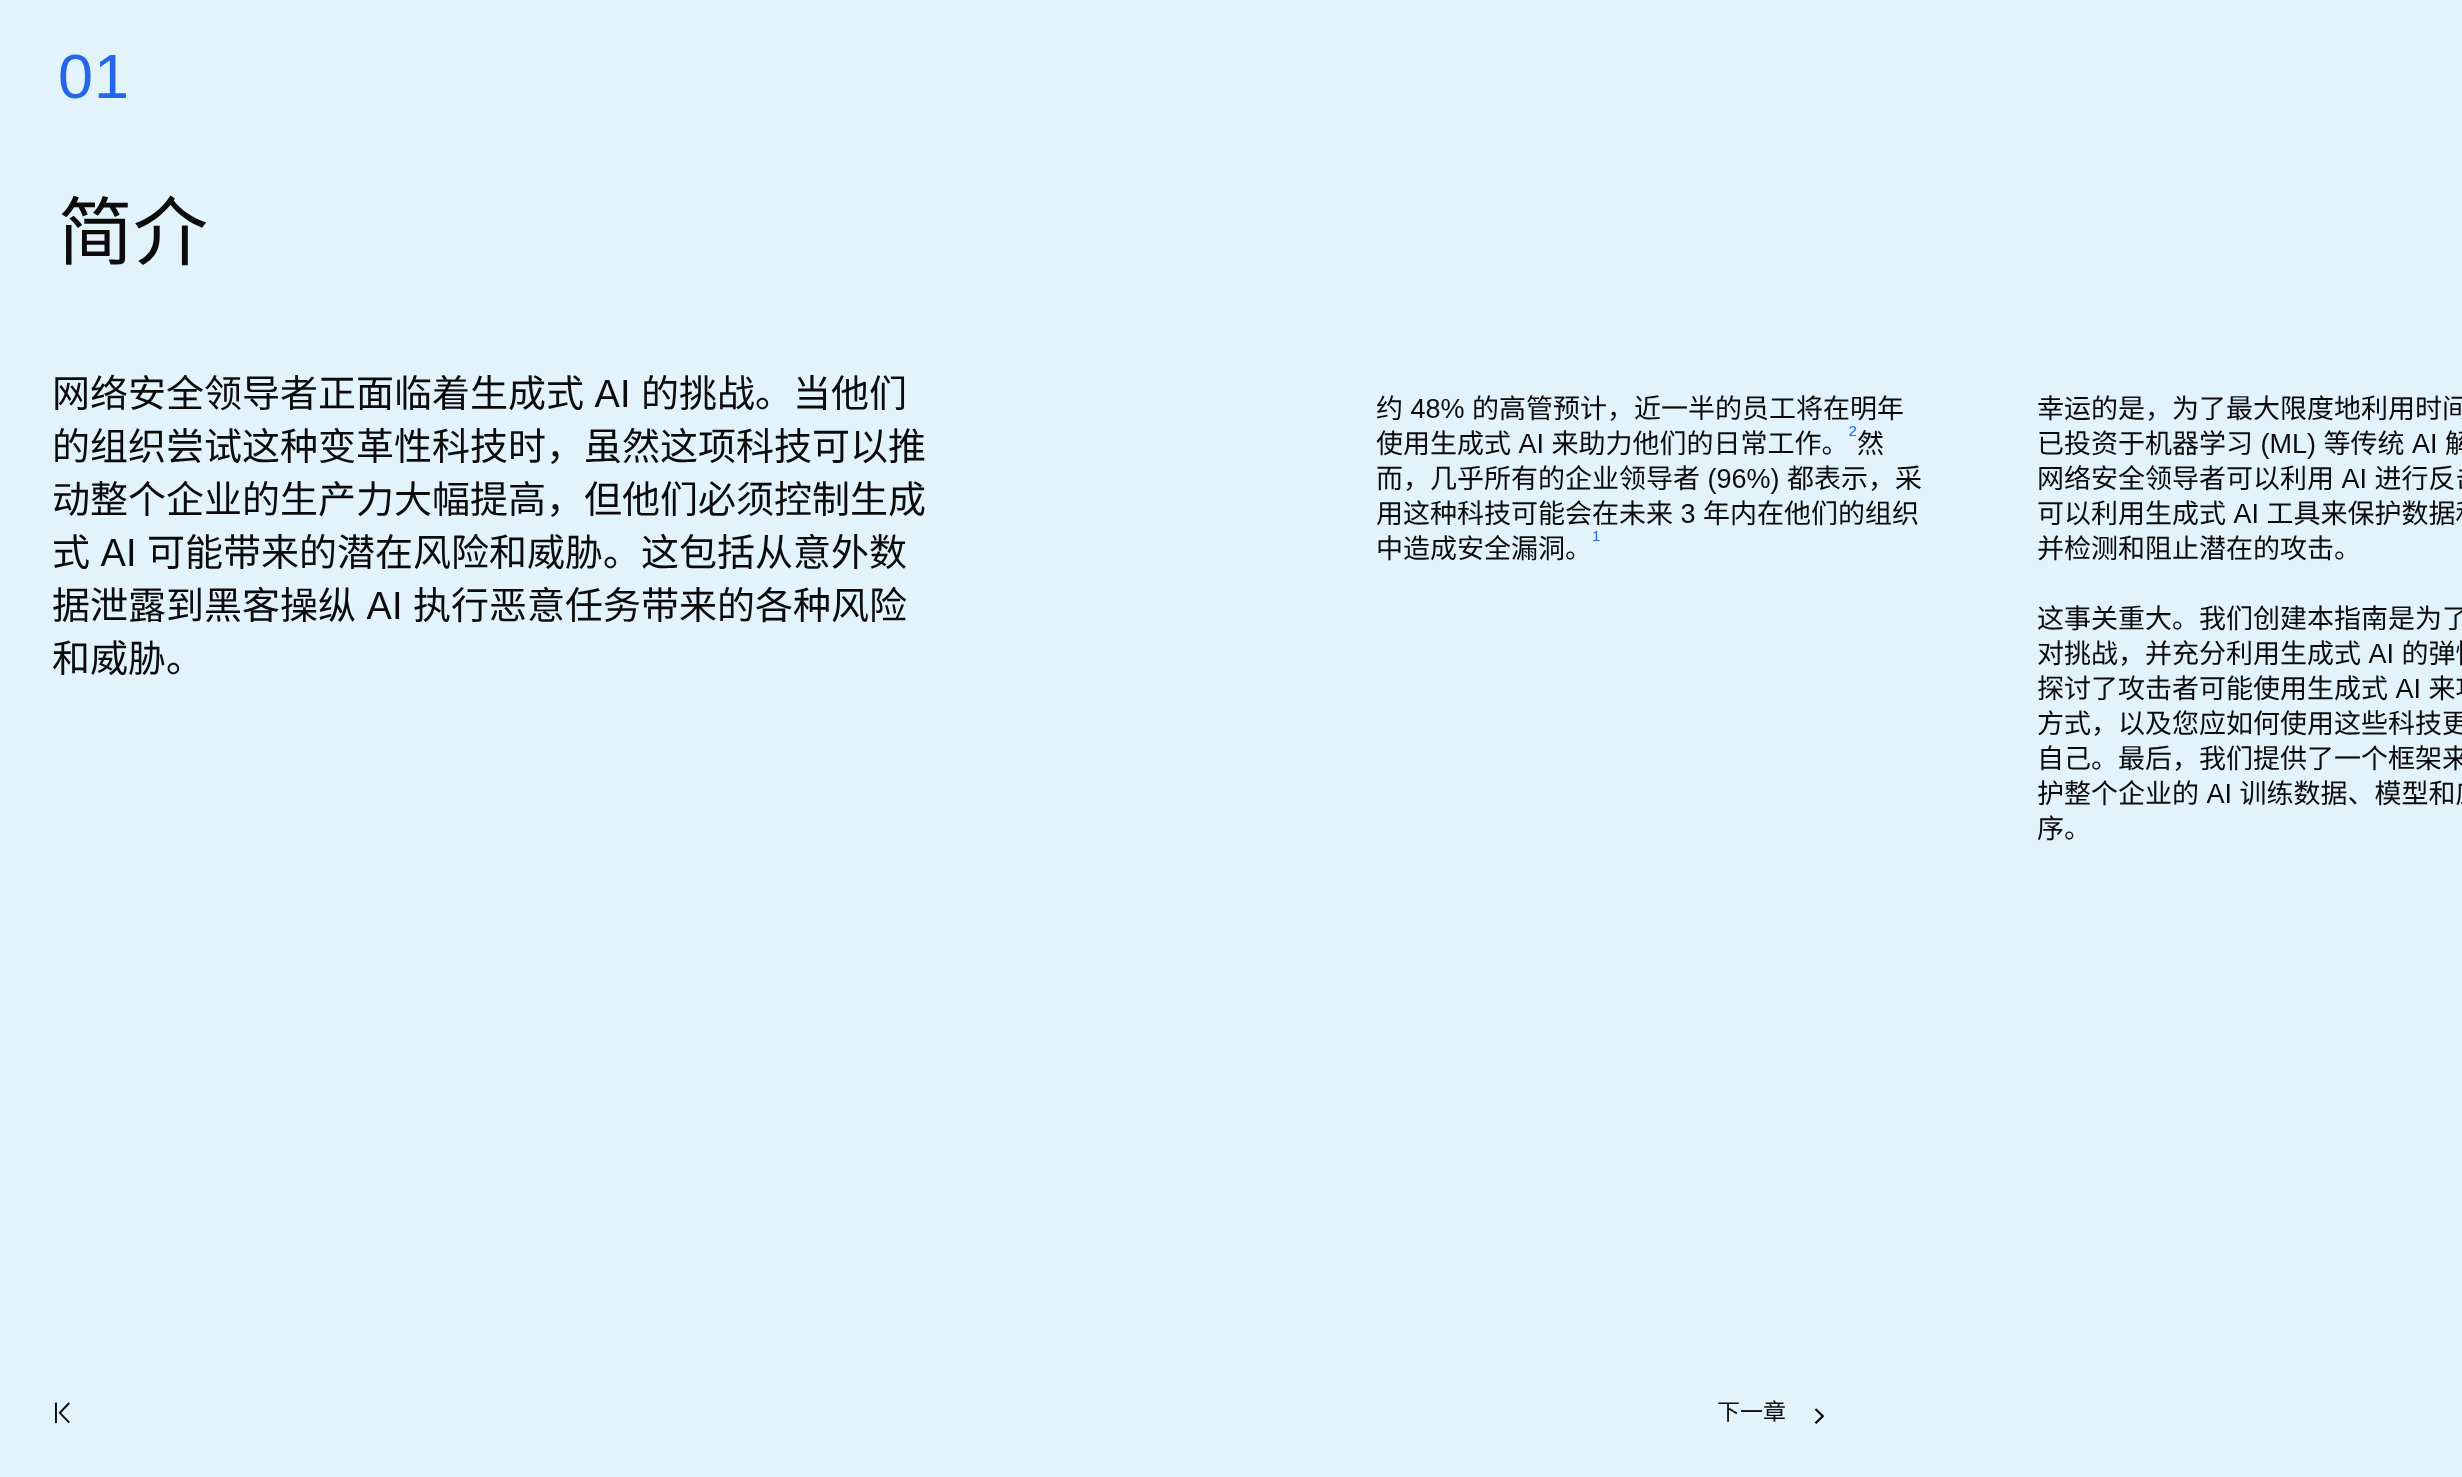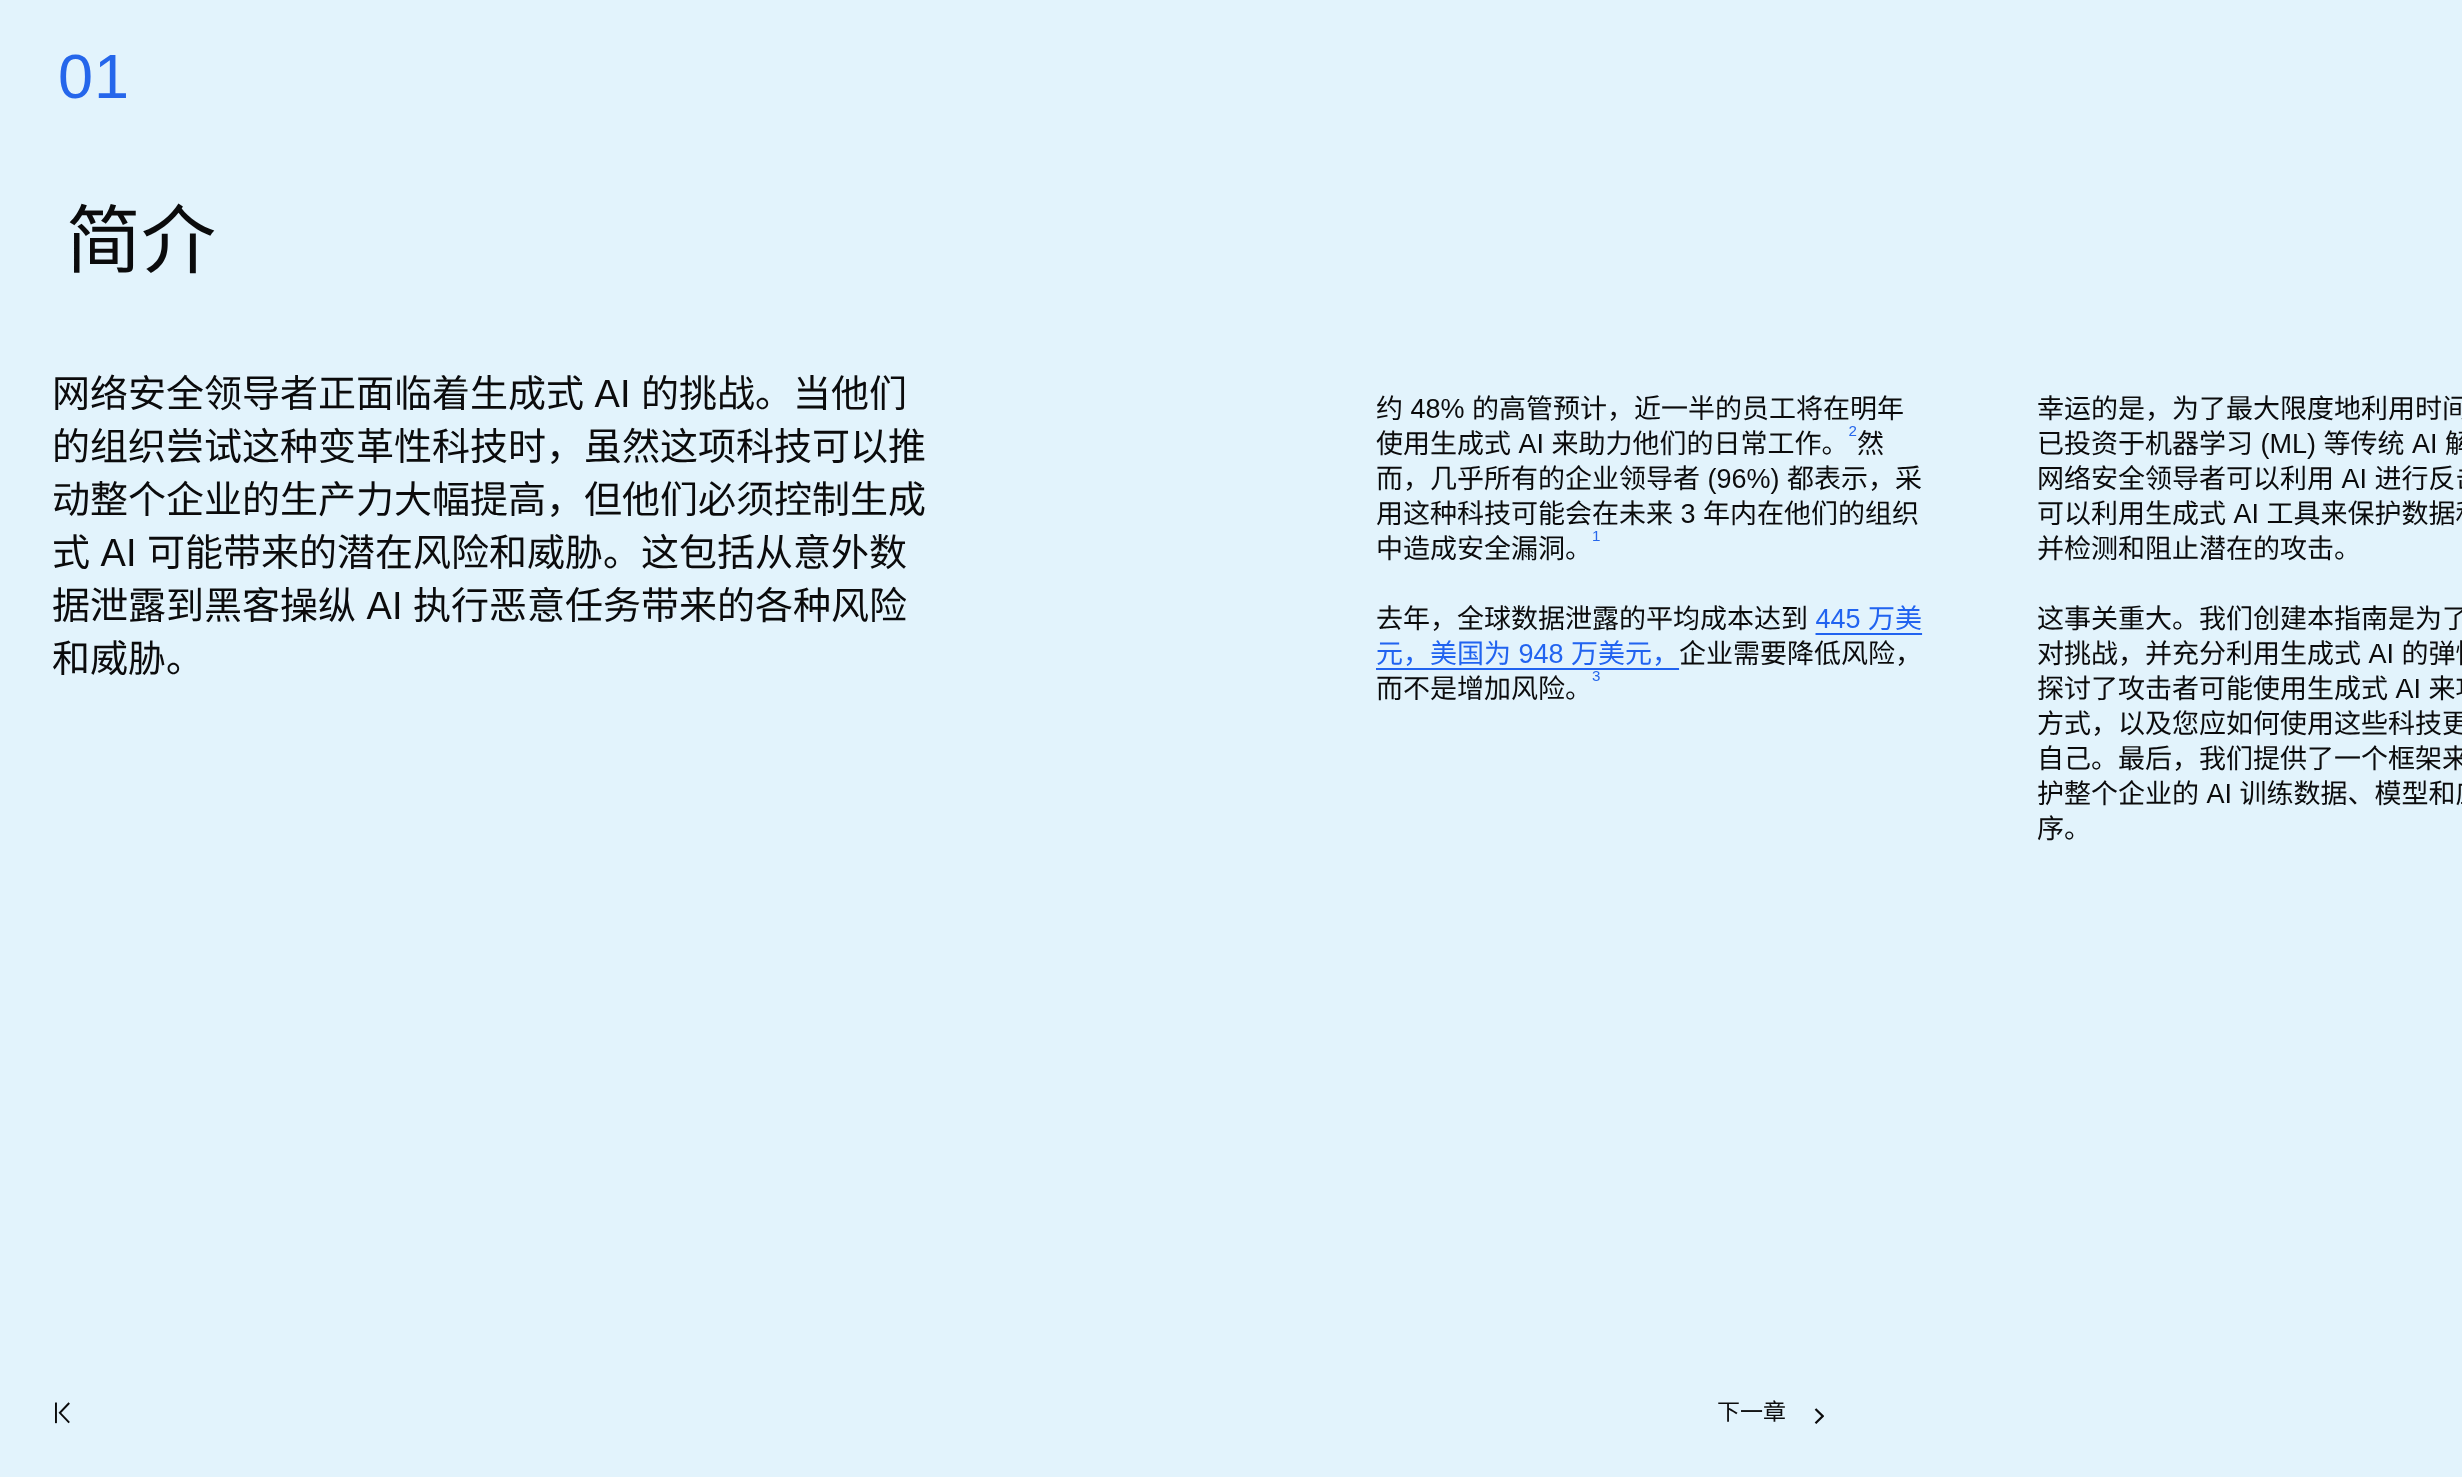--- a/index.html
+++ b/index.html
@@ -88,28 +88,27 @@
   }
   svg { display: block; }
 </style>
 </head>
 <body>
 
 <div class="page">
 
   <div class="chapter-num">01</div>
 
-  <h1 class="page-title" style="margin:16px; font-weight:400;">简介</h1>
+  <h1 class="page-title" style="margin:8px; font-weight:400;">简介</h1>
 
   <div class="intro">网络安全领导者正面临着生成式 AI 的挑战。当他们的组织尝试这种变革性科技时，虽然这项科技可以推动整个企业的生产力大幅提高，但他们必须控制生成式 AI 可能带来的潜在风险和威胁。这包括从意外数据泄露到黑客操纵 AI 执行恶意任务带来的各种风险和威胁。</div>
 
   <div class="col col-mid">
     <p><span>约 48% 的高管预计，近一半的员工将在明年使用生成式 AI 来助力他们的日常工作。</span><sup class="fn-ref">2</sup><span>然而，几乎所有的企业领导者 (96%) 都表示，采用这种科技可能会在未来 3 年内在他们的组织中造成安全漏洞。</span><sup class="fn-ref">1</sup></p>
 
-    <p><span>去年，全球数据泄露的平均成本达到 </span><a class="data-link">445 万美元，美国为 948 万美元，</a><span>企业需要降低风险，而不是增加风险。</span><sup class="fn-ref">3</sup></p>
 
   </div>
 
   <div class="col col-right">
     <p>幸运的是，为了最大限度地利用时间和人才，已投资于机器学习 (ML) 等传统 AI 解决方案的网络安全领导者可以利用 AI 进行反击。他们可以利用生成式 AI 工具来保护数据和用户，并检测和阻止潜在的攻击。</p>
     <p>这事关重大。我们创建本指南是为了帮助您应对挑战，并充分利用生成式 AI 的弹性。我们探讨了攻击者可能使用生成式 AI 来攻击您的方式，以及您应如何使用这些科技更好地保护自己。最后，我们提供了一个框架来帮助您保护整个企业的 AI 训练数据、模型和应用程序。</p>
   </div>
 
   <div class="footer-skip">
     <span>

